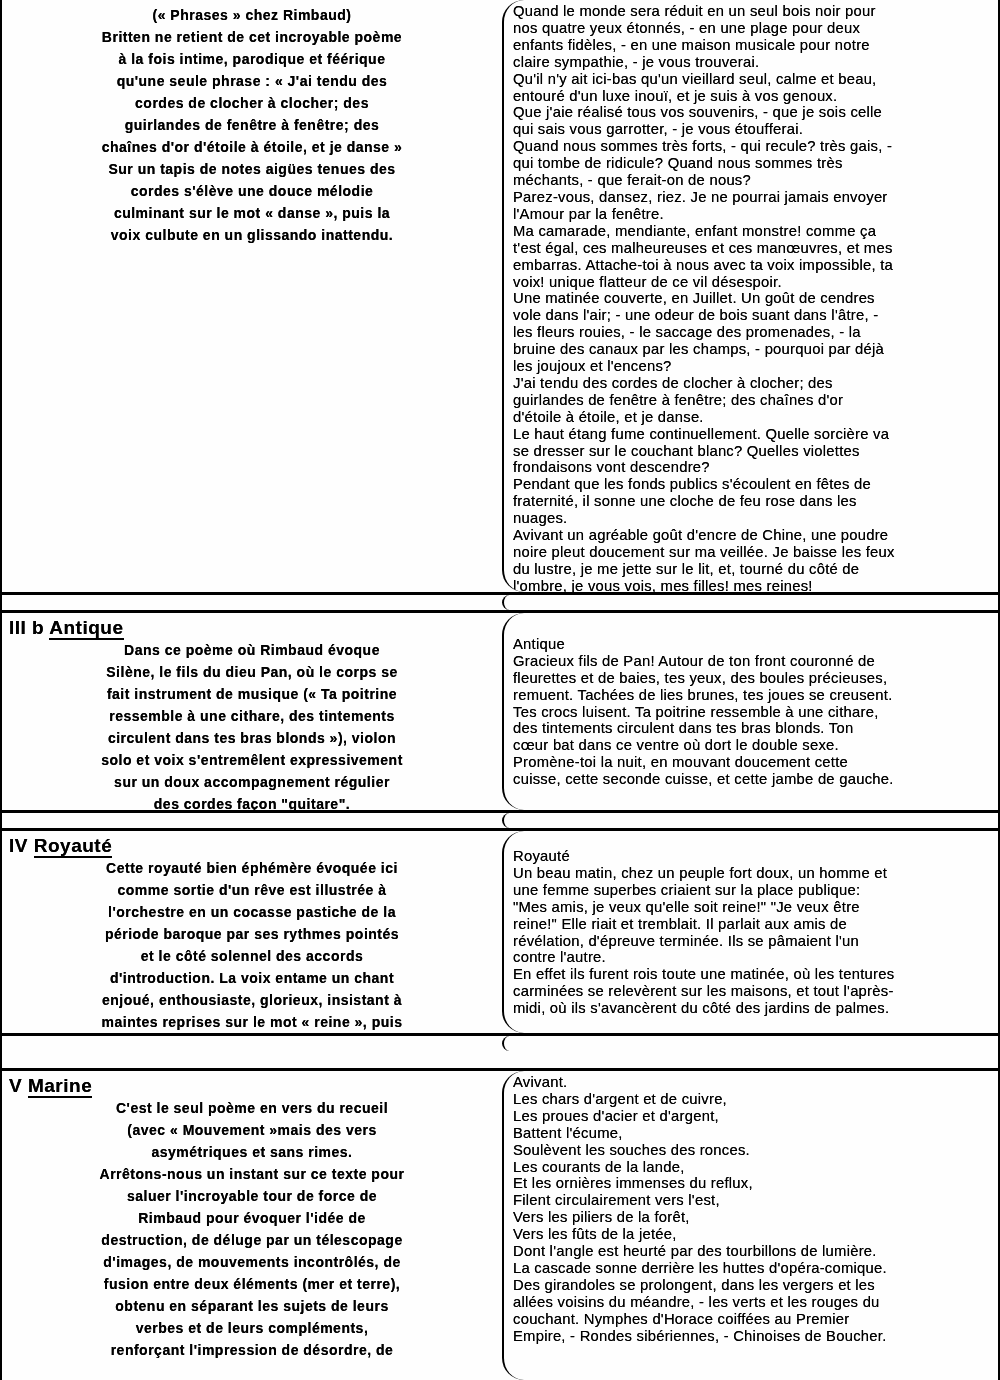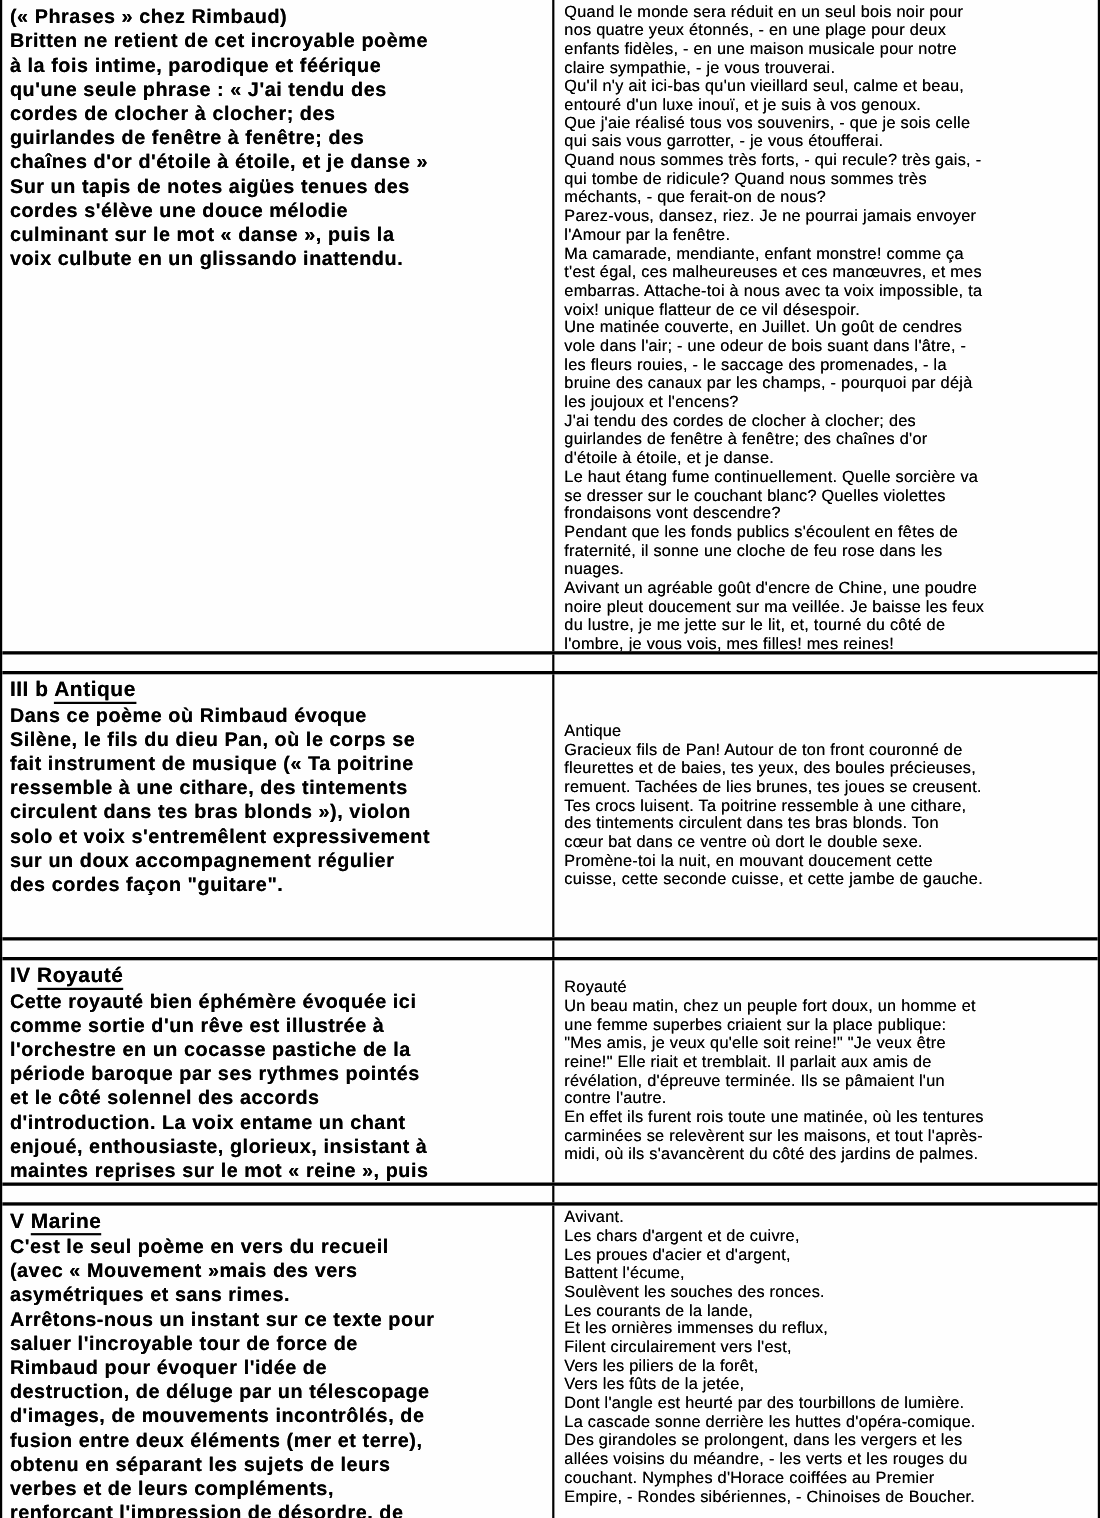--- a/index.html
+++ b/index.html
@@ -14,39 +14,41 @@
     width: 1000px; height: 1380px;
     background: #fefefe;
     border-left: 2px solid #000;
     border-right: 2px solid #000;
     display: flex; flex-direction: column;
     overflow: hidden;
   }
   .row { display: flex; width: 100%; flex: 0 0 auto; }
   .row + .row { border-top: 3px solid #000; }
   .row.sep { height: 18px; }
-  .row.grow { flex: 1 1 auto; }
+  .row.grow { flex: 1 1 auto; margin-top: 17px; }
   .cell { overflow: hidden; }
   .cell.left {
     width: 500px; flex: 0 0 500px;
     padding: 4px 7px 2px 7px;
   }
   .cell.right {
     flex: 1 1 auto;
     border-left: 2px solid #000;
     padding: 3px 4px 2px 9px;
+    border-radius: 22px;
   }
   .cell.right.v-center {
     display: flex; flex-direction: column; justify-content: center;
   }
   .commentary {
-    font-size: 18px; line-height: 22px; font-weight: 700;
+    font-size: 14px; line-height: 22px; font-weight: 700;
     letter-spacing: 0.5px;
     white-space: pre-line;
     text-shadow: 0 0 0.6px rgba(0,0,0,0.85);
+    text-align: center;
   }
   .heading {
     font-size: 19px; line-height: 22px; font-weight: 700;
     letter-spacing: 0.5px;
     text-shadow: 0 0 0.6px rgba(0,0,0,0.85);
   }
   .heading .u {
     border-bottom: 2.5px solid #000;
     padding-bottom: 0px;
   }
@@ -118,21 +120,21 @@
 du lustre, je me jette sur le lit, et, tourné du côté de
 l'ombre, je vous vois, mes filles! mes reines!</div>
     </div>
   </div>
 
   <div class="row sep">
     <div class="cell left"></div>
     <div class="cell right"></div>
   </div>
 
-  <div class="row content" style="height:242px">
+  <div class="row content" style="height:200px">
     <div class="cell left">
       <div class="heading"><span>III b </span><span class="u">Antique</span></div>
       <div class="commentary">Dans ce poème où Rimbaud évoque
 Silène, le fils du dieu Pan, où le corps se
 fait instrument de musique (« Ta poitrine
 ressemble à une cithare, des tintements
 circulent dans tes bras blonds »), violon
 solo et voix s'entremêlent expressivement
 sur un doux accompagnement régulier
 des cordes façon "guitare".</div>

